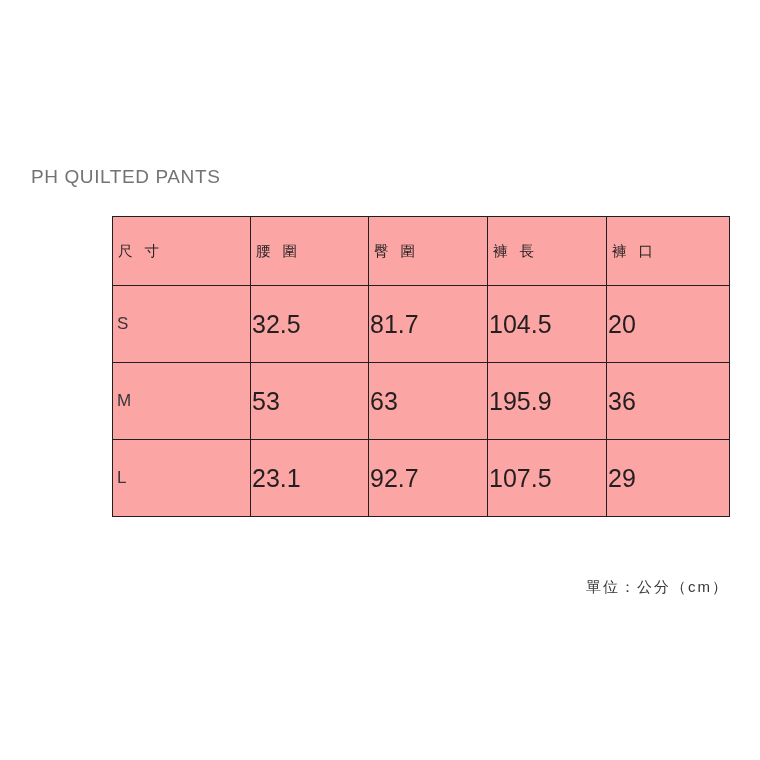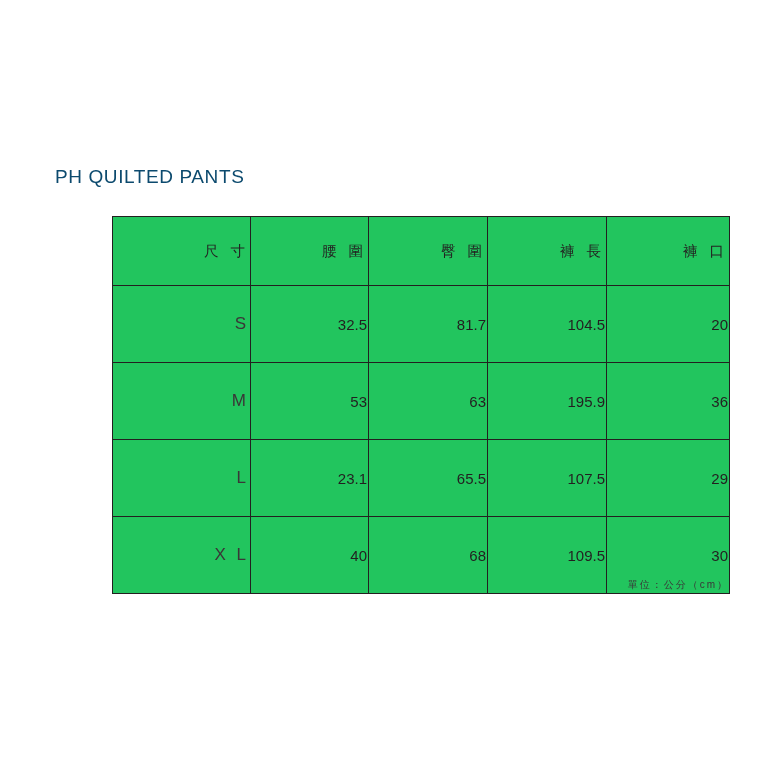--- a/index.html
+++ b/index.html
@@ -18,73 +18,72 @@
   .page {
     position: absolute;
     inset: 0;
   }
   .title {
     position: absolute;
     left: 31px;
     top: 166px;
     font-size: 19px;
     letter-spacing: 0.6px;
-    color: #0c4a6e;
+    color: #737373;
     font-weight: 400;
     white-space: nowrap;
-    margin-left: 24px;
   }
   .size-table {
     position: absolute;
     left: 112px;
     top: 216px;
     width: 617px;
     border-collapse: collapse;
     table-layout: fixed;
   }
   .size-table col.c0 { width: 138px; }
   .size-table col.c1 { width: 118px; }
   .size-table col.c2 { width: 119px; }
   .size-table col.c3 { width: 119px; }
   .size-table col.c4 { width: 123px; }
   .size-table th,
   .size-table td {
     border: 1px solid #231f20;
-    text-align: right;
+    text-align: left;
     vertical-align: middle;
     font-weight: 400;
     color: #231f20;
-    background: #22c55e;
+    background: #fca5a5;
     margin-left: 20px;
   }
   .size-table thead th {
     height: 66px;
     font-size: 14.5px;
     letter-spacing: 4px;
     text-indent: 4px;
     font-family: "Liberation Sans", sans-serif;
   }
   .size-table thead th.corner {
     letter-spacing: 4px;
   }
   .size-table tbody td {
     height: 74px;
-    font-size: 15px;
+    font-size: 25px;
   }
   .size-table tbody td.label {
     font-size: 17px;
     letter-spacing: 3px;
     text-indent: 3px;
     color: #3a3637;
   }
   .unit-note {
     position: absolute;
     right: 31px;
     top: 578px;
-    font-size: 10px;
+    font-size: 15px;
     letter-spacing: 2px;
     color: #3a3637;
     white-space: nowrap;
   }
 </style>
 </head>
 <body>
 
 <div class="page">
 
@@ -118,29 +117,22 @@
       <tr>
         <td class="label">M</td>
         <td>53</td>
         <td>63</td>
         <td>195.9</td>
         <td>36</td>
       </tr>
       <tr>
         <td class="label">L</td>
         <td>23.1</td>
-        <td>65.5</td>
+        <td>92.7</td>
         <td>107.5</td>
         <td>29</td>
-      </tr>
-      <tr>
-        <td class="label">X L</td>
-        <td>40</td>
-        <td>68</td>
-        <td>109.5</td>
-        <td>30</td>
       </tr>
     </tbody>
   </table>
 
   <div class="unit-note">單位：公分（cm）</div>
 
 </div>
 
 </body></html>

